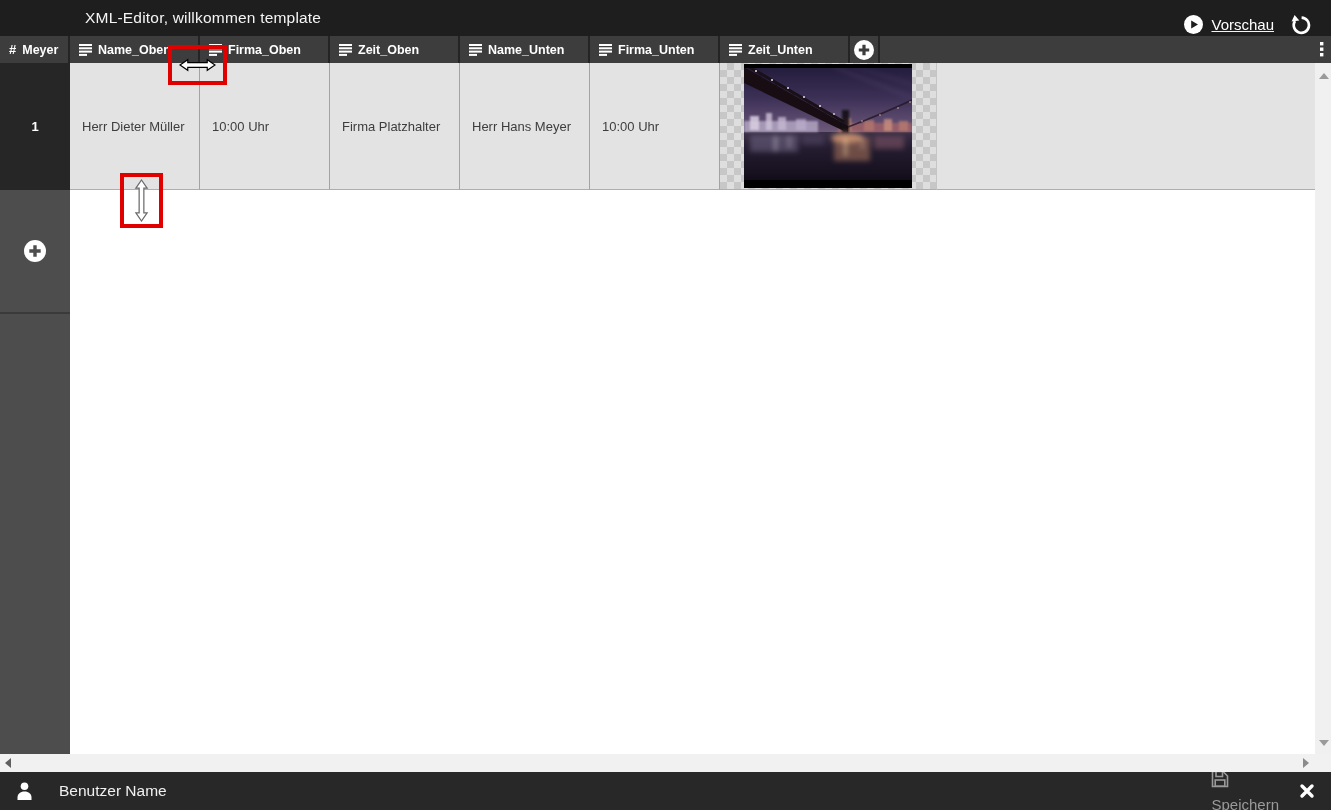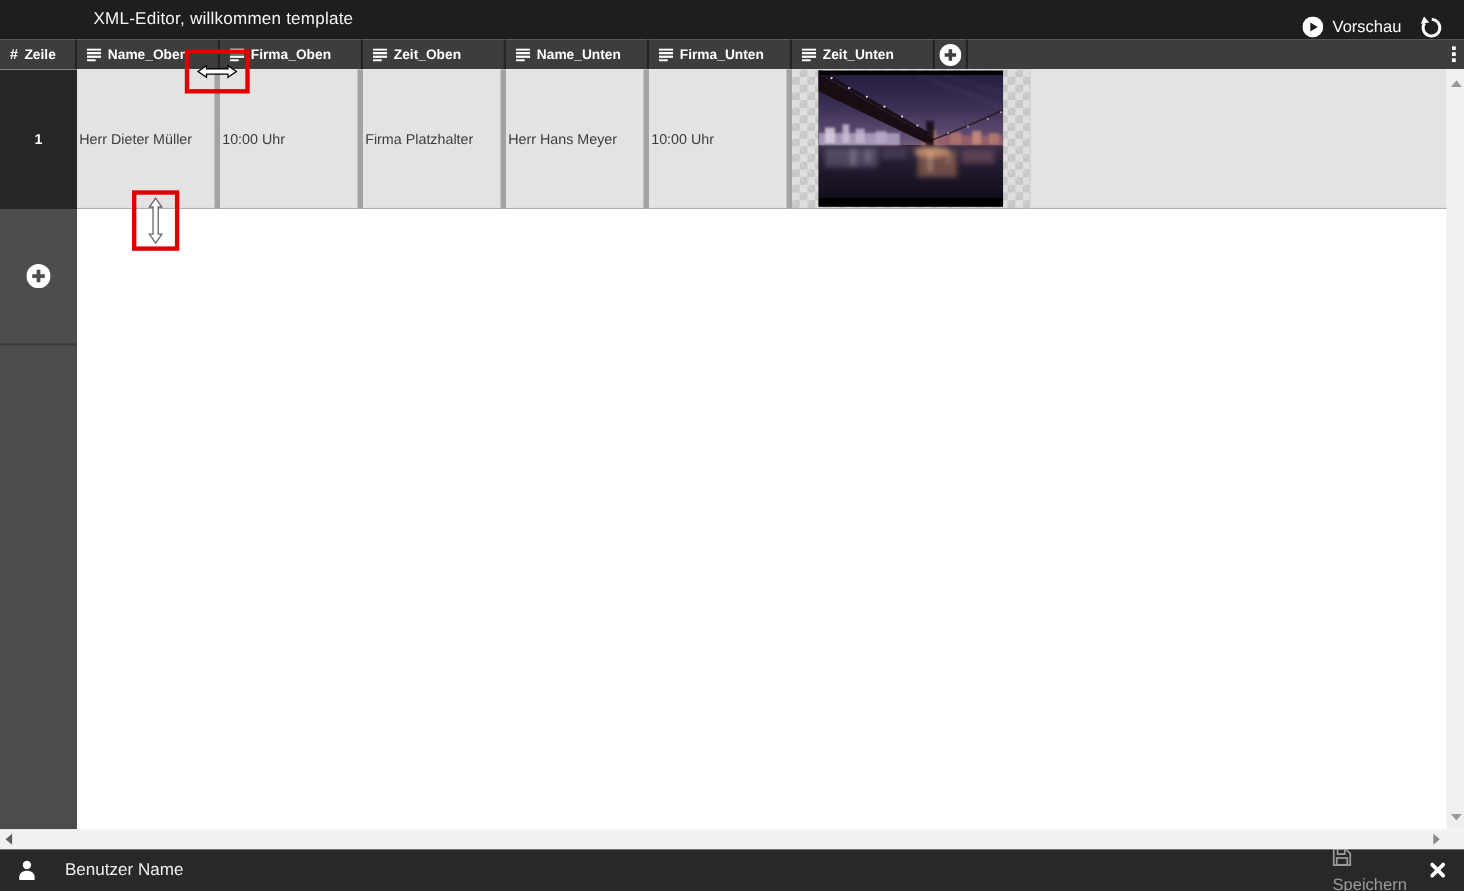--- a/index.html
+++ b/index.html
@@ -6,21 +6,21 @@
   html,body { background:#ffffff; }
   body { font-family:"Liberation Sans", sans-serif; }
   .app { position:relative; width:1331px; height:810px; overflow:hidden;
          display:flex; flex-direction:column; background:#ffffff; }
 
   
   .titlebar { height:36px; background:#1e1e1e; color:#f5f5f5; flex:0 0 auto;
               display:flex; align-items:center; position:relative; }
   .titlebar .title { margin-left:85px; font-size:15.5px; letter-spacing:.2px; }
   .titlebar-right { position:absolute; right:20px; top:0; height:48px;
-                    display:flex; align-items:center; gap:16px; }
+                    display:flex; align-items:center; gap:16px;text-decoration:underline; }
   .preview-btn { display:flex; align-items:center; gap:8px; cursor:pointer; color:#fff; font-size:15px; }
 
   
   .grid-header { height:27px; background:#3d3d3d; display:flex; flex:0 0 auto; align-items:stretch; }
   .hcell { display:flex; align-items:center; gap:6px; padding:0 0 0 9px;
            color:#ffffff; font-size:12.5px; font-weight:bold;
            border-right:2px solid #242424; overflow:hidden; white-space:nowrap; }
   .hcell .hash { font-size:13px; font-weight:bold; }
   .c-zeile { width:70px; }
   .c-txt  { width:130px; }
@@ -31,22 +31,22 @@
 
   
   .body { position:relative; flex:1; background:#ffffff; overflow:hidden; }
   .sidebar { position:absolute; left:0; top:0; bottom:0; width:70px; display:flex; flex-direction:column; }
   .row-num { height:127px; background:#262626; color:#ffffff; font-size:13px; font-weight:bold;
              display:flex; align-items:center; justify-content:center; }
   .add-row { height:122px; background:#4d4d4d; display:flex; align-items:center; justify-content:center; cursor:pointer; }
   .sidebar-fill { flex:1; background:#4d4d4d; border-top:2px solid #3a3a3a; }
 
   .row-band { position:absolute; left:70px; top:0; right:16px; height:127px; display:flex; }
-  .cell { width:130px; background:#e3e3e3; border-right:5px solid #a3a3a3; border-bottom:1px solid #aeaeae;
-          display:flex; align-items:center; padding:0 4px 0 2px;
+  .cell { width:130px; background:#e3e3e3; border-right:1px solid #a3a3a3; border-bottom:1px solid #aeaeae;
+          display:flex; align-items:center; padding:0 4px 0 12px;
           font-size:13px; color:#3d3d3d; overflow:hidden; white-space:nowrap; }
   .img-cell { width:217px; padding:0; align-items:flex-start; justify-content:center;
           border-bottom:1px solid #aeaeae; border-right:1px solid #c5c5c5;
           background-color:#dedede;
           background-image:
             linear-gradient(45deg,#c7c7c7 25%,transparent 25%,transparent 75%,#c7c7c7 75%),
             linear-gradient(45deg,#c7c7c7 25%,transparent 25%,transparent 75%,#c7c7c7 75%);
           background-size:14px 14px; background-position:0 0,7px 7px; }
   .img-cell svg.photo { margin-top:1px; display:block; }
   .fill-cell { flex:1; border-right:none; padding:0; }
@@ -97,21 +97,21 @@
             <polygon points="1.6,7.6 9.3,6.4 4.6,0.9" fill="#ffffff"></polygon>
           </svg>
         </span>
       </div>
     </div>
   </header>
 
   <div class="grid-header">
     <div class="hcell c-zeile">
       <span class="hash">#</span>
-      <span>Zeile</span>
+      <span>Meyer</span>
     </div>
     <div class="hcell c-txt">
       <span style="display:flex">
         <svg width="13" height="12" viewBox="0 0 13 12" fill="#ffffff">
             <rect width="13" height="2"></rect>
             <rect y="3.3" width="13" height="2"></rect>
             <rect y="6.6" width="13" height="2"></rect>
             <rect y="9.9" width="8" height="2"></rect>
           </svg>
       </span>

